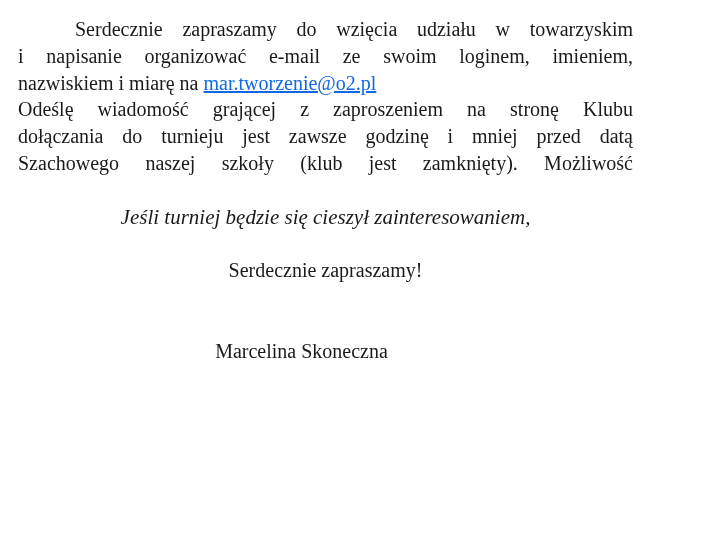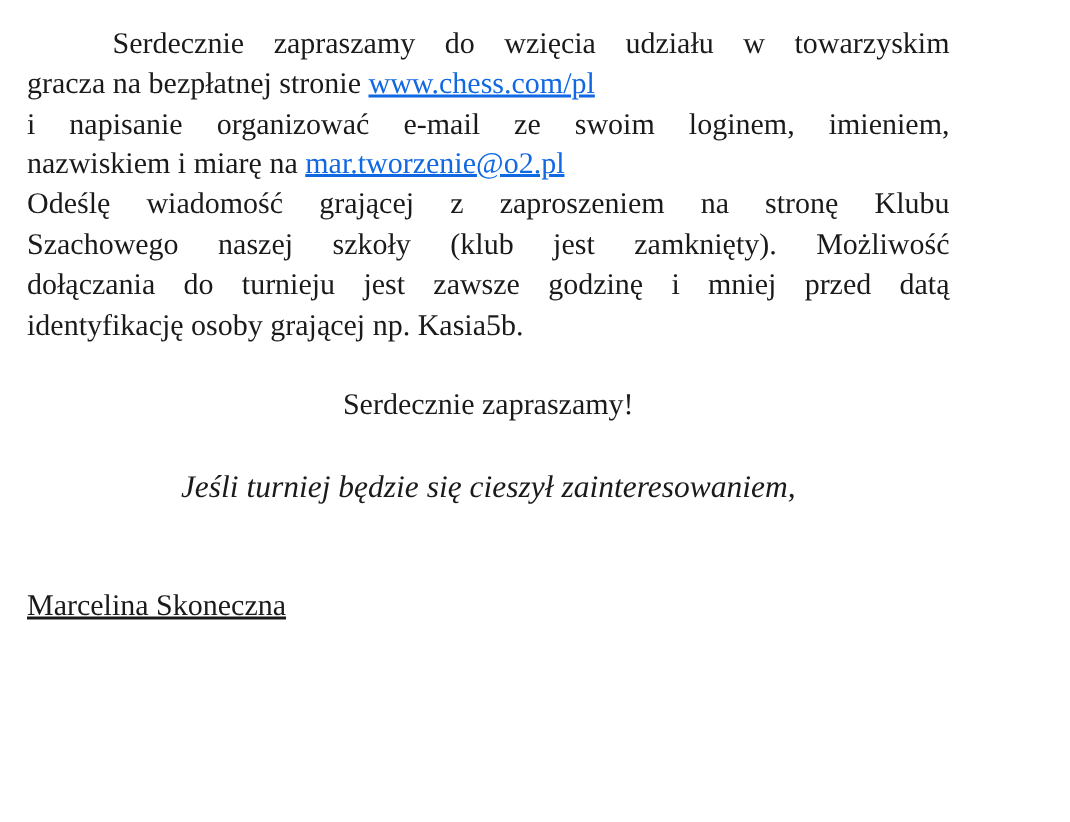--- a/index.html
+++ b/index.html
@@ -49,72 +49,65 @@
   }
   .note {
     text-align: center;
     font-style: italic;
     font-size: 21px;
   }
   .note-first {
     margin-top: 26.8px;
   }
   .signature {
-    text-align: left;
+    text-align: center;
     padding-right: 48px;
     margin-top: 53.6px;
-    text-decoration: underline;
   }
 </style>
 </head>
 <body>
 
 <div class="doc">
 
   <div class="line just indent">
     <span>Serdecznie zapraszamy do wzięcia udziału w towarzyskim</span>
   </div>
 
 
-  <div class="line">
-    <span>gracza na bezpłatnej stronie </span><span class="link">www.chess.com/pl</span>
-  </div>
 
   <div class="line just">
     <span>i napisanie organizować e-mail ze swoim loginem, imieniem,</span>
   </div>
 
   <div class="line">
     <span>nazwiskiem i miarę na </span><span class="link">mar.tworzenie@o2.pl</span>
   </div>
 
   <div class="line just">
     <span>Odeślę wiadomość grającej z zaproszeniem na stronę Klubu</span>
   </div>
 
   <div class="line just">
-    <span>Szachowego naszej szkoły (klub jest zamknięty). Możliwość</span>
+    <span>dołączania do turnieju jest zawsze godzinę i mniej przed datą</span>
   </div>
 
   <div class="line just">
-    <span>dołączania do turnieju jest zawsze godzinę i mniej przed datą</span>
+    <span>Szachowego naszej szkoły (klub jest zamknięty). Możliwość</span>
   </div>
 
 
 
-  <div class="line">
-    <span>identyfikację osoby grającej np. Kasia5b.</span>
+
+  <div class="line note note-first">
+    <span>Jeśli turniej będzie się cieszył zainteresowaniem,</span>
   </div>
 
   <div class="line closing">
     <span>Serdecznie zapraszamy!</span>
-  </div>
-
-  <div class="line note note-first">
-    <span>Jeśli turniej będzie się cieszył zainteresowaniem,</span>
   </div>
 
 
   <div class="line signature">
     <span>Marcelina Skoneczna</span>
   </div>
 
 </div>
 
 </body></html>

